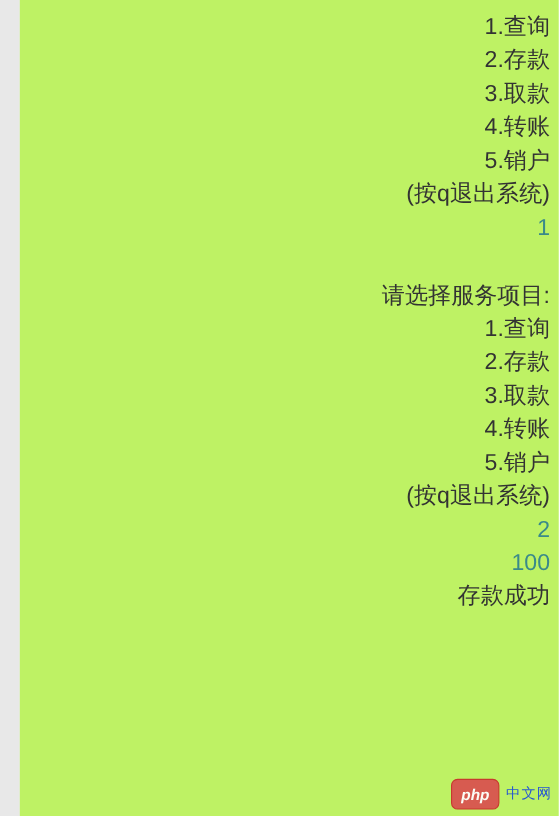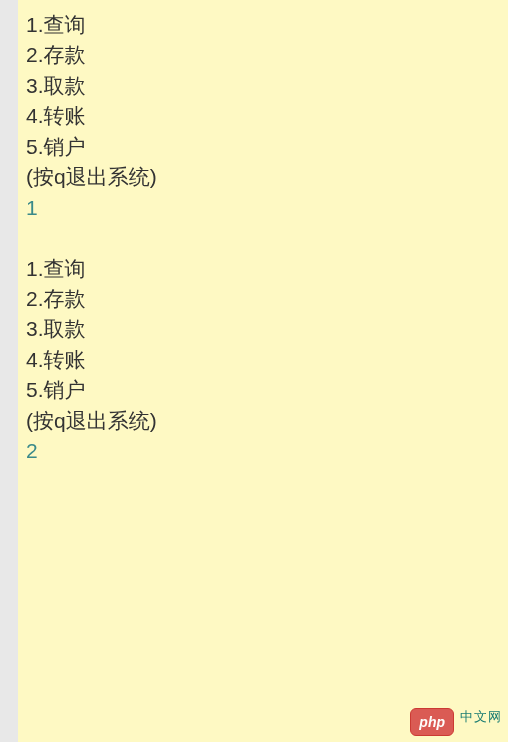--- a/index.html
+++ b/index.html
@@ -20,72 +20,77 @@
       width: 18px;
       height: 100%;
       background: #e8e8e8;
     }
     .console {
       position: absolute;
       left: 18px;
       top: 0;
       right: 0;
       bottom: 0;
-      background: #fef9c3;
+      background: #bef264;
       padding: 10px 8px 10px 8px;
       color: #333;
+      text-align: right;
     }
     .line { white-space: pre; }
     .input-line { color: #3a8a8a; }
     .blank { height: 1.45em; }
     .watermark {
       position: absolute;
       right: 6px;
       bottom: 6px;
       display: flex;
+      align-items: center;
       gap: 6px;
       opacity: 0.95;
     }
     .watermark .badge {
       background: #d9534f;
       color: #fff;
       font-family: Arial, sans-serif;
       font-size: 14px;
       font-style: italic;
       font-weight: bold;
       padding: 3px 8px;
       border-radius: 6px;
       border: 1px solid #c9302c;
     }
     .watermark .txt {
       font-family: Arial, "Microsoft YaHei", sans-serif;
       font-size: 13px;
-      color: #0f766e;
+      color: #1d4ed8;
       letter-spacing: 1px;
     }
   </style>
 </head>
 <body>
 
 <div class="gutter"></div>
 
 <div class="console">
   <div class="line">1.查询</div>
   <div class="line">2.存款</div>
   <div class="line">3.取款</div>
   <div class="line">4.转账</div>
   <div class="line">5.销户</div>
   <div class="line">(按q退出系统)</div>
   <div class="line input-line">1</div>
   <div class="blank"></div>
+  <div class="line">请选择服务项目:</div>
   <div class="line">1.查询</div>
   <div class="line">2.存款</div>
   <div class="line">3.取款</div>
   <div class="line">4.转账</div>
   <div class="line">5.销户</div>
   <div class="line">(按q退出系统)</div>
   <div class="line input-line">2</div>
+  <div class="line input-line">100</div>
+  <div class="line">存款成功</div>
 </div>
 
 <div class="watermark">
   <span class="badge">php</span>
   <span class="txt">中文网</span>
 </div>
 
 </body></html>

